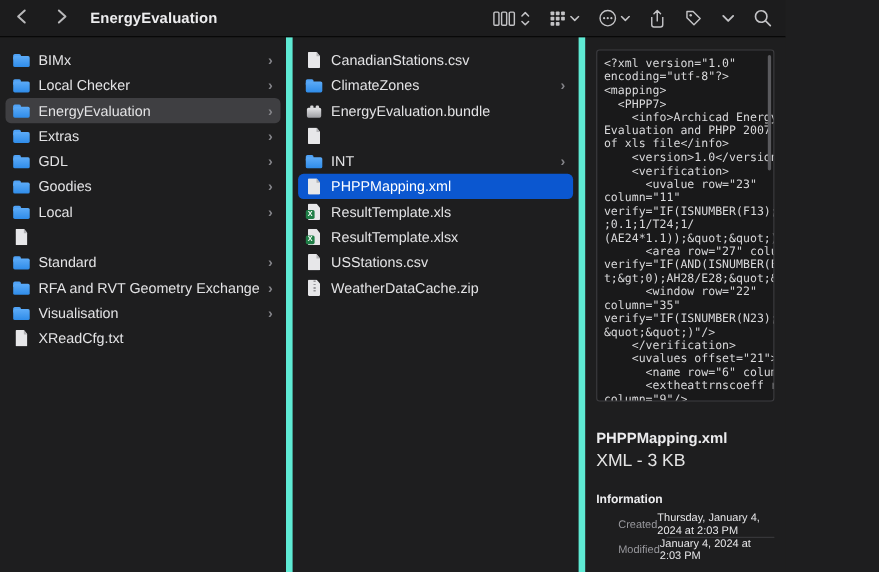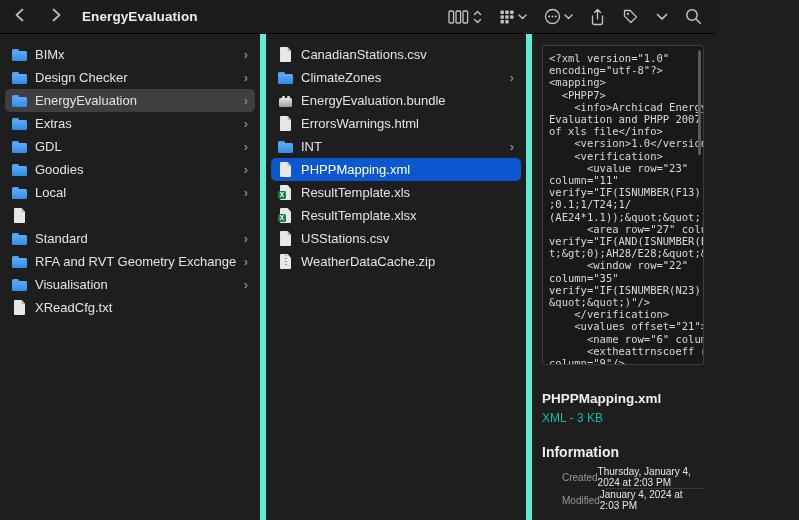--- a/index.html
+++ b/index.html
@@ -120,22 +120,22 @@
     line-height:12.2px;
     color:#d9d9db;
     white-space:pre;
   }
   .scroll-thumb {
     position:absolute; right:2px; top:4px;
     width:3px; height:105px;
     background:#5a5a5e; border-radius:2px;
   }
   .file-name { margin-top:26px; font-size:13.5px; font-weight:bold; color:#ececee; }
-  .file-meta { margin-top:5px; font-size:12px; color:#14b8a6; }
-  .section-header { margin-top:19px; font-size:14px; font-weight:bold; color:#ececee; }
+  .file-meta { margin-top:5px; font-size:16px; color:#e5e5e5; }
+  .section-header { margin-top:19px; font-size:11px; font-weight:bold; color:#ececee; }
   .info-rows { margin-top:6px; }
   .info-row { display:flex; align-items:center; height:22px; font-size:10px;margin-left:20px; }
   .info-label { color:#98989d; flex:0 0 auto; }
   .info-value { margin-left:auto; color:#e6e6e8; text-align:left; }
   .info-divider { height:1px; background:#39393c; margin-left:64px; }
 </style>
 </head>
 <body>
 
 <div class="window">
@@ -255,21 +255,21 @@
   <div class="content">
 
     <div class="col">
       <div class="row">
         <span class="icon icon-folder"></span>
         <span class="label">BIMx</span>
         <span class="chev"></span>
       </div>
       <div class="row">
         <span class="icon icon-folder"></span>
-        <span class="label">Design Checker</span>
+        <span class="label">Local Checker</span>
         <span class="chev"></span>
       </div>
       <div class="row sel-gray">
         <span class="icon icon-folder"></span>
         <span class="label">EnergyEvaluation</span>
         <span class="chev"></span>
       </div>
       <div class="row">
         <span class="icon icon-folder"></span>
         <span class="label">Extras</span>
@@ -323,21 +323,20 @@
         <span class="icon icon-folder"></span>
         <span class="label">ClimateZones</span>
         <span class="chev"></span>
       </div>
       <div class="row">
         <span class="icon icon-bundle"></span>
         <span class="label">EnergyEvaluation.bundle</span>
       </div>
       <div class="row">
         <span class="icon icon-doc"></span>
-        <span class="label">ErrorsWarnings.html</span>
       </div>
       <div class="row">
         <span class="icon icon-folder"></span>
         <span class="label">INT</span>
         <span class="chev"></span>
       </div>
       <div class="row sel-blue">
         <span class="icon icon-doc"></span>
         <span class="label">PHPPMapping.xml</span>
       </div>

